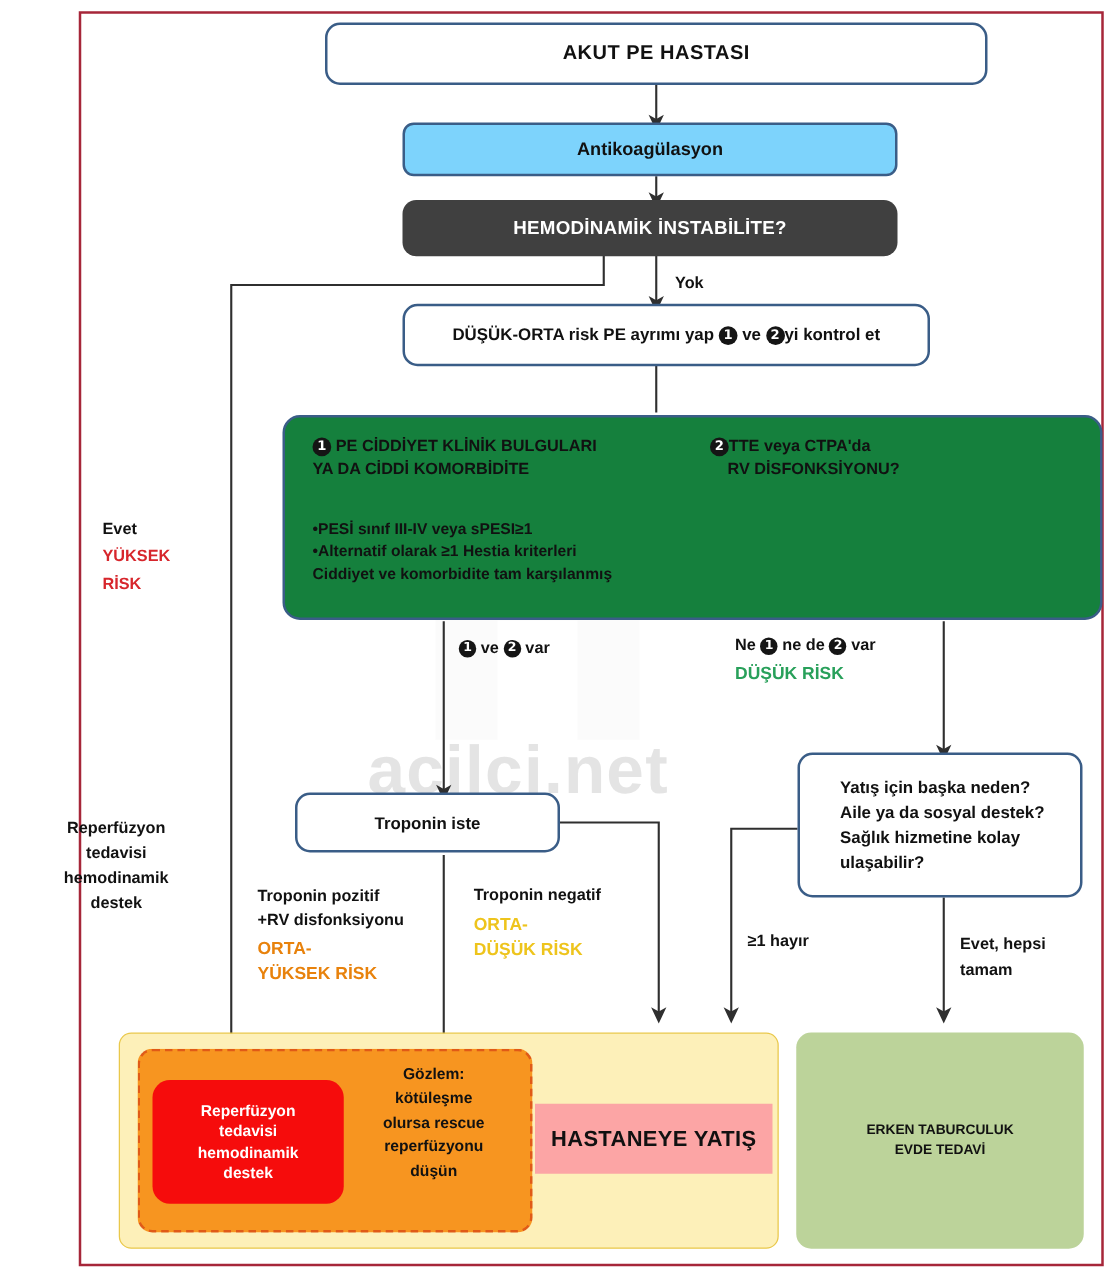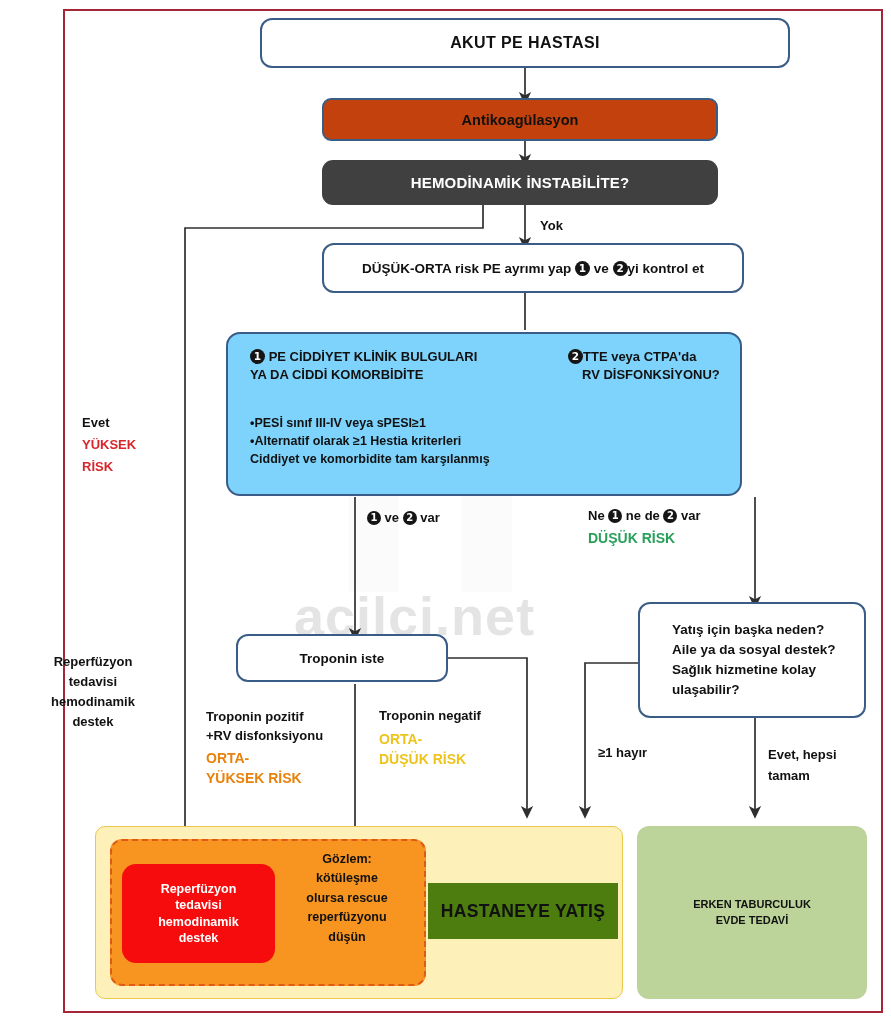--- a/index.html
+++ b/index.html
@@ -18,31 +18,31 @@
   .wm-text{position:absolute;left:294px;top:585px;width:300px;
            font-size:54px;font-weight:700;letter-spacing:1px;
            color:#cfcfcf;opacity:.55;pointer-events:none;
            font-family:"Liberation Sans",sans-serif;}
 
   
   .box{position:absolute;box-sizing:border-box;display:flex;
        align-items:center;justify-content:center;text-align:center;}
 
   .b-white{background:#ffffff;border:2.5px solid #3a5d87;border-radius:12px;}
-  .b-blue {background:#c2410c;border:2px solid #3a5d87;border-radius:9px;}
+  .b-blue {background:#7dd3fc;border:2px solid #3a5d87;border-radius:9px;}
   .b-red  {background:#404040;border:none;border-radius:11px;color:#fff;}
 
   .t-title{font-size:16px;font-weight:700;letter-spacing:.4px;}
   .t-mid  {font-size:14.5px;font-weight:600;}
   .t-redq {font-size:15px;font-weight:700;letter-spacing:.2px;}
   .t-norm {font-size:13.5px;font-weight:600;}
 
   
-  .crit{position:absolute;left:226px;top:332px;width:516px;height:164px;
-        background:#7dd3fc;border:2.5px solid #3a5d87;border-radius:14px;
+  .crit{position:absolute;left:226px;top:332px;width:656px;height:164px;
+        background:#15803d;border:2.5px solid #3a5d87;border-radius:14px;
         box-sizing:border-box;}
   .crit .col{position:absolute;font-size:13px;font-weight:700;line-height:1.35;}
   .crit .colA{left:22px;top:14px;width:330px;}
   .crit .colB{left:340px;top:14px;width:250px;}
   .crit .bullets{position:absolute;left:22px;top:80px;width:350px;
                  font-size:12.5px;font-weight:700;line-height:1.45;text-align:left;}
   .indent{padding-left:14px;display:block;}
 
   
   .cnum{display:inline-block;width:15px;height:15px;line-height:15px;
@@ -66,21 +66,21 @@
   .orangebox{position:absolute;left:110px;top:839px;width:316px;height:147px;
              background:#f79520;border:2.5px dashed #e05a17;border-radius:12px;
              box-sizing:border-box;}
   .redbox{position:absolute;left:122px;top:864px;width:153px;height:99px;
           background:#f60c0c;border-radius:14px;box-sizing:border-box;
           display:flex;align-items:center;justify-content:center;}
   .redbox span{color:#fff;font-size:12.5px;font-weight:700;line-height:1.32;text-align:center;}
   .gozlem{position:absolute;left:282px;top:850px;width:130px;
           font-size:12.5px;font-weight:700;line-height:1.55;text-align:center;color:#111;}
   .hylabel{position:absolute;left:428px;top:883px;width:190px;height:56px;
-           background:#4d7c0f;display:flex;align-items:center;justify-content:center;}
+           background:#fca5a5;display:flex;align-items:center;justify-content:center;}
   .hylabel span{font-size:17.5px;font-weight:700;letter-spacing:.3px;}
   .greenbox{position:absolute;left:637px;top:826px;width:230px;height:173px;
             background:#bcd39a;border-radius:12px;box-sizing:border-box;
             display:flex;align-items:center;justify-content:center;}
   .greenbox span{font-size:11px;font-weight:700;line-height:1.4;text-align:center;}
 
   svg.links{position:absolute;left:0;top:0;width:891px;height:1024px;
             pointer-events:none;}
 </style>
 </head>

